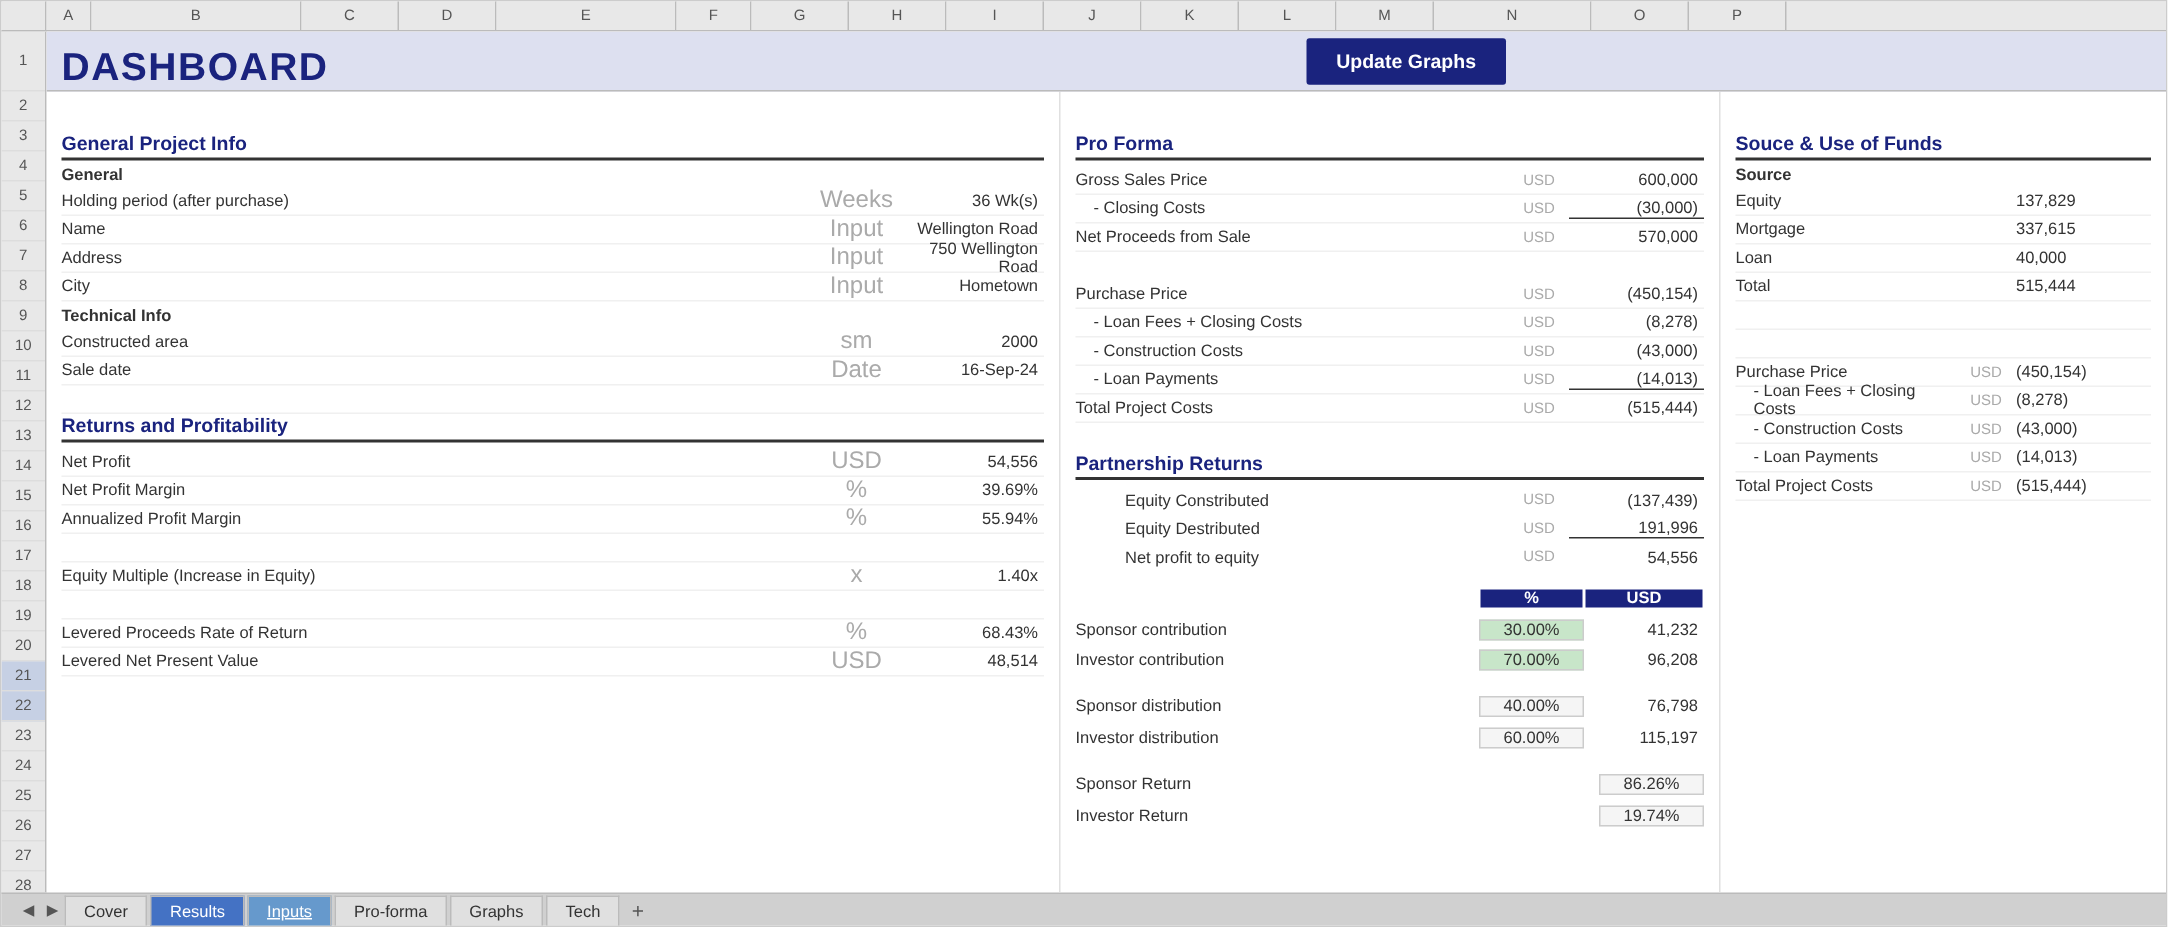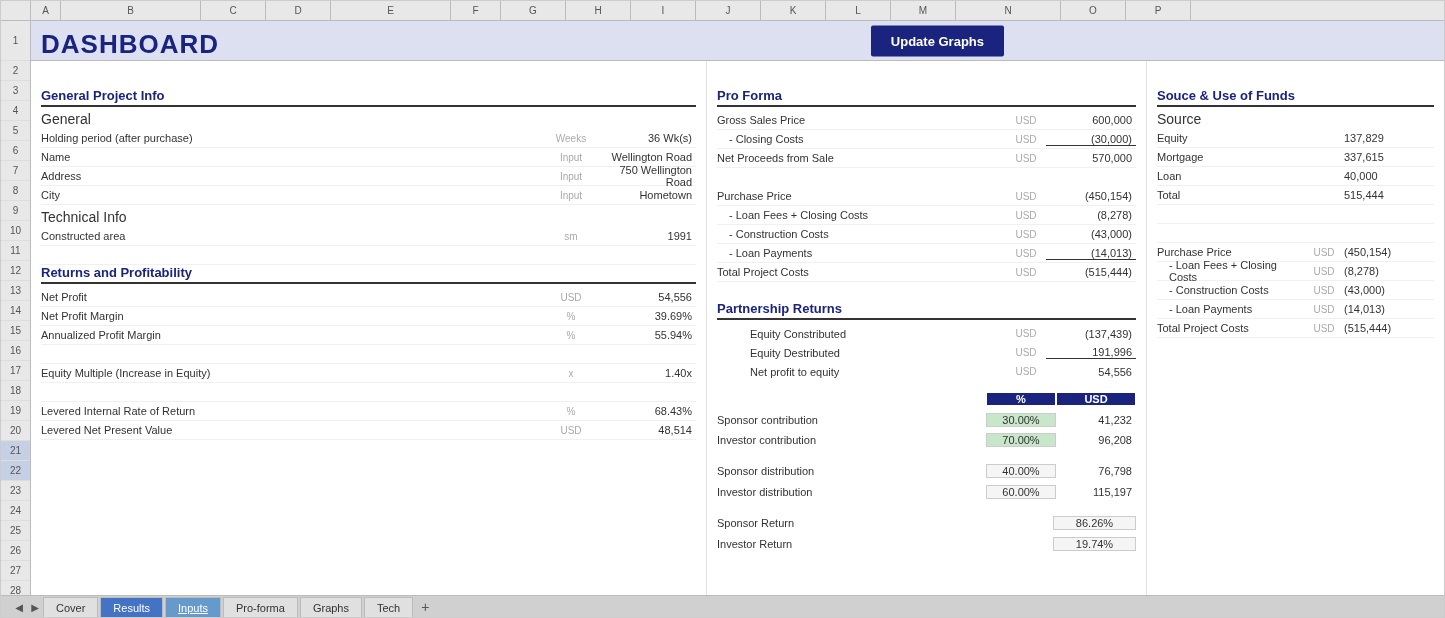--- a/index.html
+++ b/index.html
@@ -154,22 +154,22 @@
     .section-title {
       font-size: 13px;
       font-weight: bold;
       color: #1a237e;
       border-bottom: 2px solid #333;
       padding-bottom: 2px;
       margin-bottom: 4px;
     }
 
     .sub-section-title {
-      font-size: 14px;
-      font-weight: normal;
+      font-size: 11px;
+      font-weight: bold;
       color: #333;
       margin-top: 4px;
       margin-bottom: 2px;
     }
 
     .data-row {
       display: flex;
       height: 19px;
       align-items: center;
       border-bottom: 1px solid #f0f0f0;
@@ -177,21 +177,21 @@
 
     .label-col {
       color: #333;
       flex: 1;
     }
 
     .unit-col {
       width: 50px;
       color: #aaa;
       text-align: center;
-      font-size: 10px;
+      font-size: 16px;
     }
 
     .value-col {
       width: 100px;
       text-align: right;
       color: #333;
       padding-right: 4px;
     }
 
     
@@ -325,21 +325,21 @@
 
     
     .ret-row {
       display: flex;
       height: 19px;
       align-items: center;
       margin-top: 2px;
     }
     .ret-label { flex: 1; color: #333; }
     .ret-val {
-      width: 83px;
+      width: 70px;
       text-align: center;
       border: 1px solid #ccc;
       background: #f5f5f5;
       color: #333;
     }
 
     
     .su-row {
       display: flex;
       height: 19px;
@@ -520,21 +520,26 @@
             <div class="data-row">
               <span class="label-col">City</span>
               <span class="unit-col">Input</span>
               <span class="value-col">Hometown</span>
             </div>
 
             <div class="sub-section-title">Technical Info</div>
             <div class="data-row">
               <span class="label-col">Constructed area</span>
               <span class="unit-col">sm</span>
-              <span class="value-col">1991</span>
+              <span class="value-col">2000</span>
+            </div>
+            <div class="data-row">
+              <span class="label-col">Sale date</span>
+              <span class="unit-col">Date</span>
+              <span class="value-col">16-Sep-24</span>
             </div>
 
             <div style="height:19px;border-bottom:1px solid #f0f0f0;"></div>
 
             <div class="section-title">Returns and Profitability</div>
 
             <div class="data-row">
               <span class="label-col">Net Profit</span>
               <span class="unit-col">USD</span>
               <span class="value-col">54,556</span>
@@ -554,21 +559,21 @@
 
             <div class="data-row">
               <span class="label-col">Equity Multiple (Increase in Equity)</span>
               <span class="unit-col">x</span>
               <span class="value-col">1.40x</span>
             </div>
 
             <div style="height:19px;border-bottom:1px solid #f0f0f0;"></div>
 
             <div class="data-row">
-              <span class="label-col">Levered Internal Rate of Return</span>
+              <span class="label-col">Levered Proceeds Rate of Return</span>
               <span class="unit-col">%</span>
               <span class="value-col">68.43%</span>
             </div>
             <div class="data-row">
               <span class="label-col">Levered Net Present Value</span>
               <span class="unit-col">USD</span>
               <span class="value-col">48,514</span>
             </div>
 
           </div>

